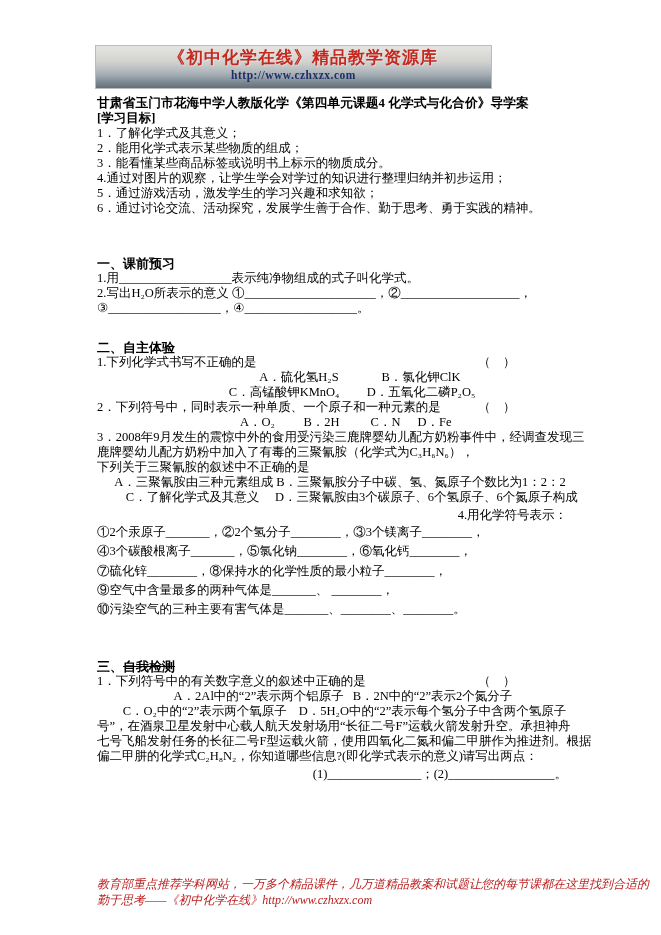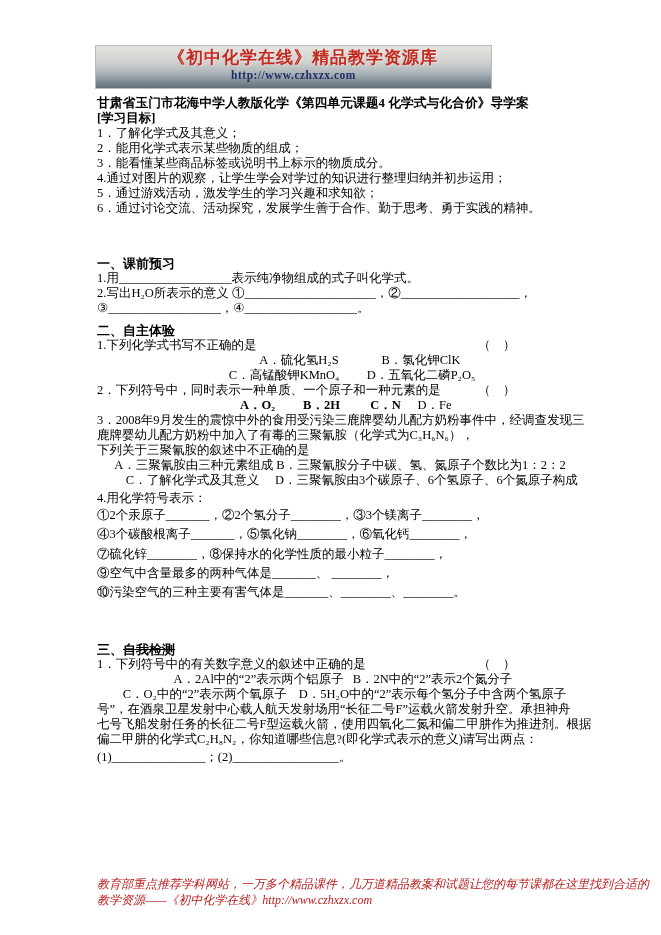--- a/index.html
+++ b/index.html
@@ -16,24 +16,24 @@
   .content { position:absolute; left:97px; top:96px; width:470px; font-size:12.5px; line-height:15px; }
   .line { white-space:nowrap; }
   .bold { font-weight:bold; }
   .doc-title { font-weight:bold; font-size:12.8px; }
   .section-h { font-weight:bold; font-size:13px;margin-top:40px; }
   .q-line { position:relative; }
   .mark { position:absolute; left:381px; top:0; }
   .opt-row { padding-left:13px; white-space:nowrap;text-align:center; }
   .colA { display:inline-block; width:165px; }
   .colA-wide { display:inline-block; width:188px; }
-  .opt4 { display:inline-block; width:64px;font-weight:bold; }
+  .opt4 { display:inline-block; width:64px; }
   .sym-line { line-height:19.3px; }
-  .gap-lg { margin-top:7px; }
-  .gap-sm { margin-top:3px; }
+  .gap-lg { margin-top:24px; }
+  .gap-sm { margin-top:3px;text-align:right; }
   .strike { text-decoration:line-through; }
 
   .footer { position:absolute; left:97px; top:876px; width:480px; font-size:12px; line-height:16px;
     color:#b91c1c; font-style:italic; }
 </style>
 </head>
 <body>
 
 <div class="banner">
   <div class="banner-title">《初中化学在线》精品教学资源库</div>
@@ -109,14 +109,14 @@
 
   <div class="line">号”，在酒泉卫星发射中心载人航天发射场用“长征二号F”运载火箭发射升空。承担神舟</div>
   <div class="line">七号飞船发射任务的长征二号F型运载火箭，使用四氧化二氮和偏二甲肼作为推进剂。根据</div>
   <div class="line">偏二甲肼的化学式C₂H₈N₂，你知道哪些信息?(即化学式表示的意义)请写出两点：</div>
   <div class="line gap-sm">(1)_______________；(2)_________________。</div>
 
 </div>
 
 <div class="footer">
   <div class="line">教育部重点推荐学科网站，一万多个精品课件，几万道精品教案和试题让您的每节课都在这里找到合适的</div>
-  <div class="line">教学资源——《初中化学在线》http://www.czhxzx.com</div>
+  <div class="line">勤于思考——《初中化学在线》http://www.czhxzx.com</div>
 </div>
 
 </body></html>

